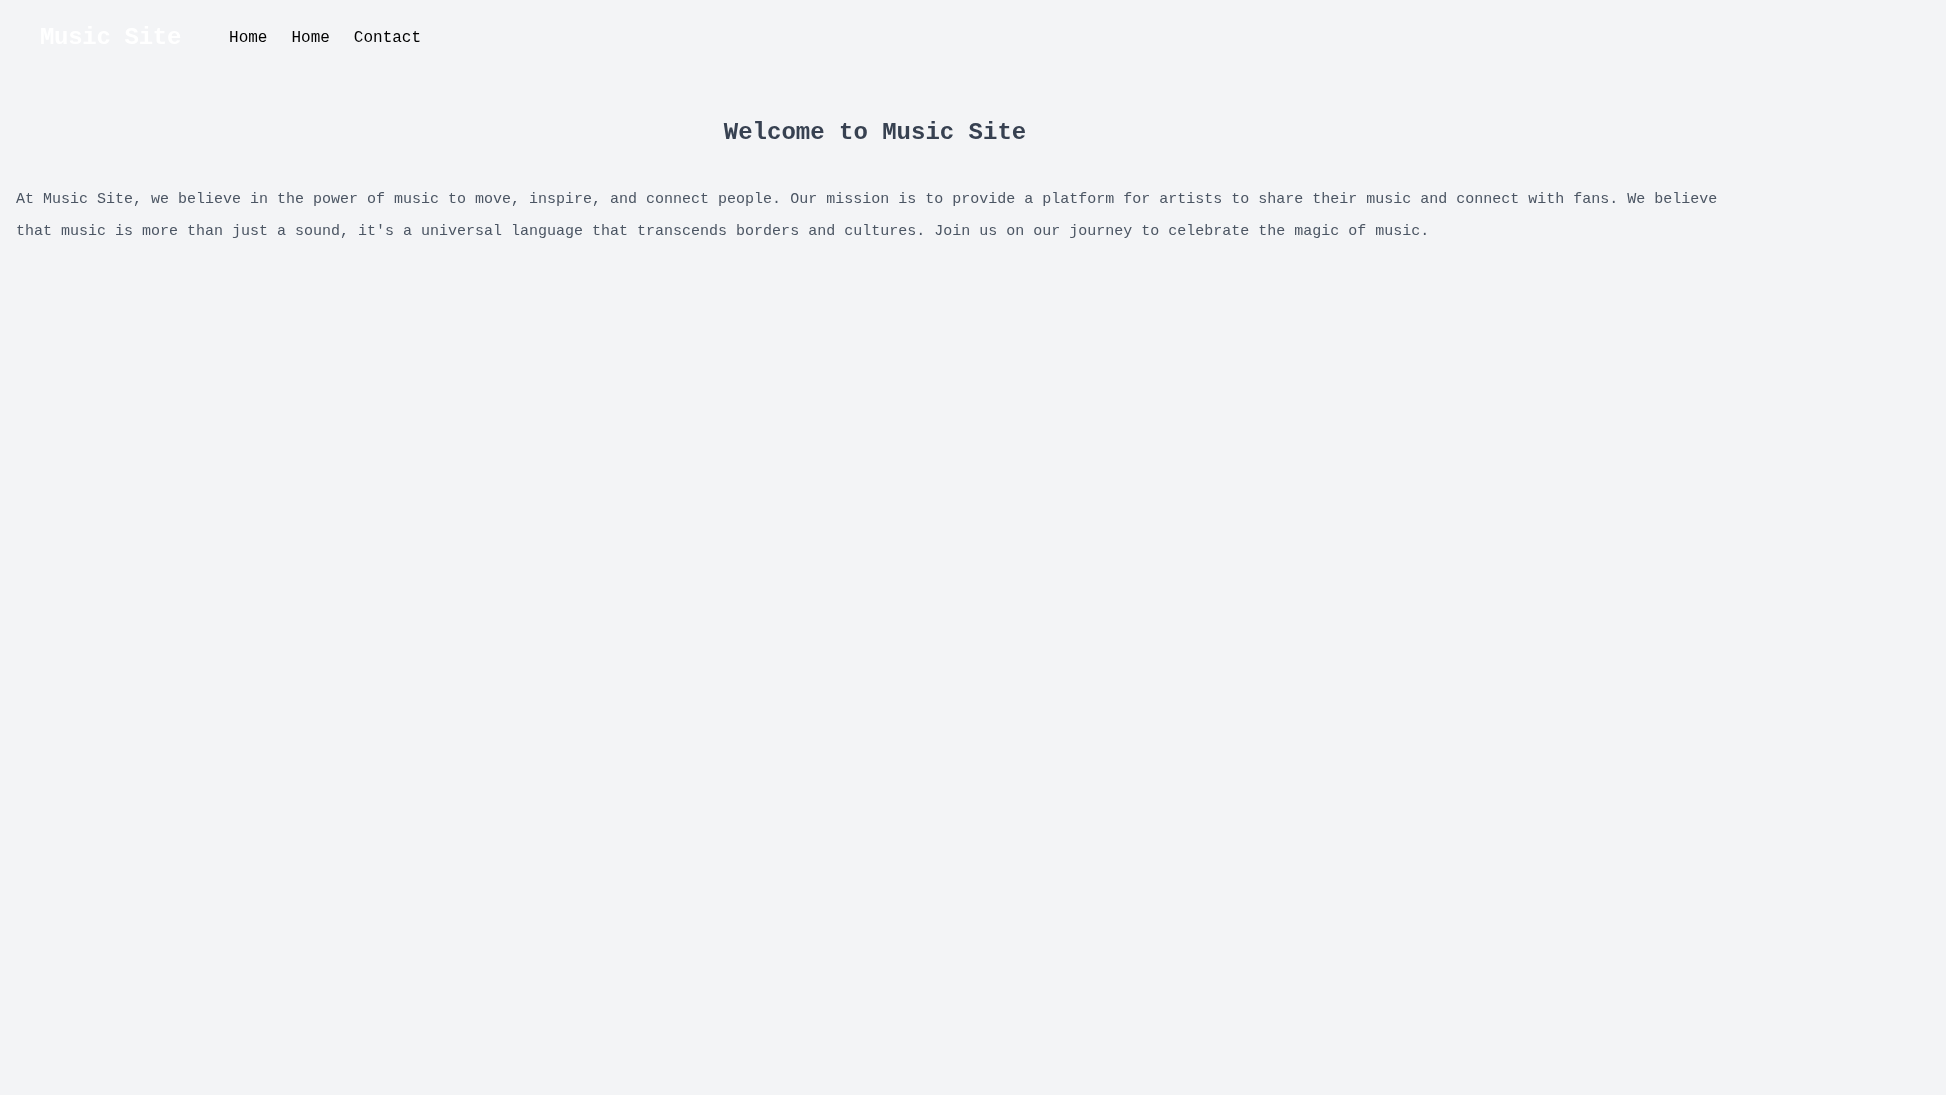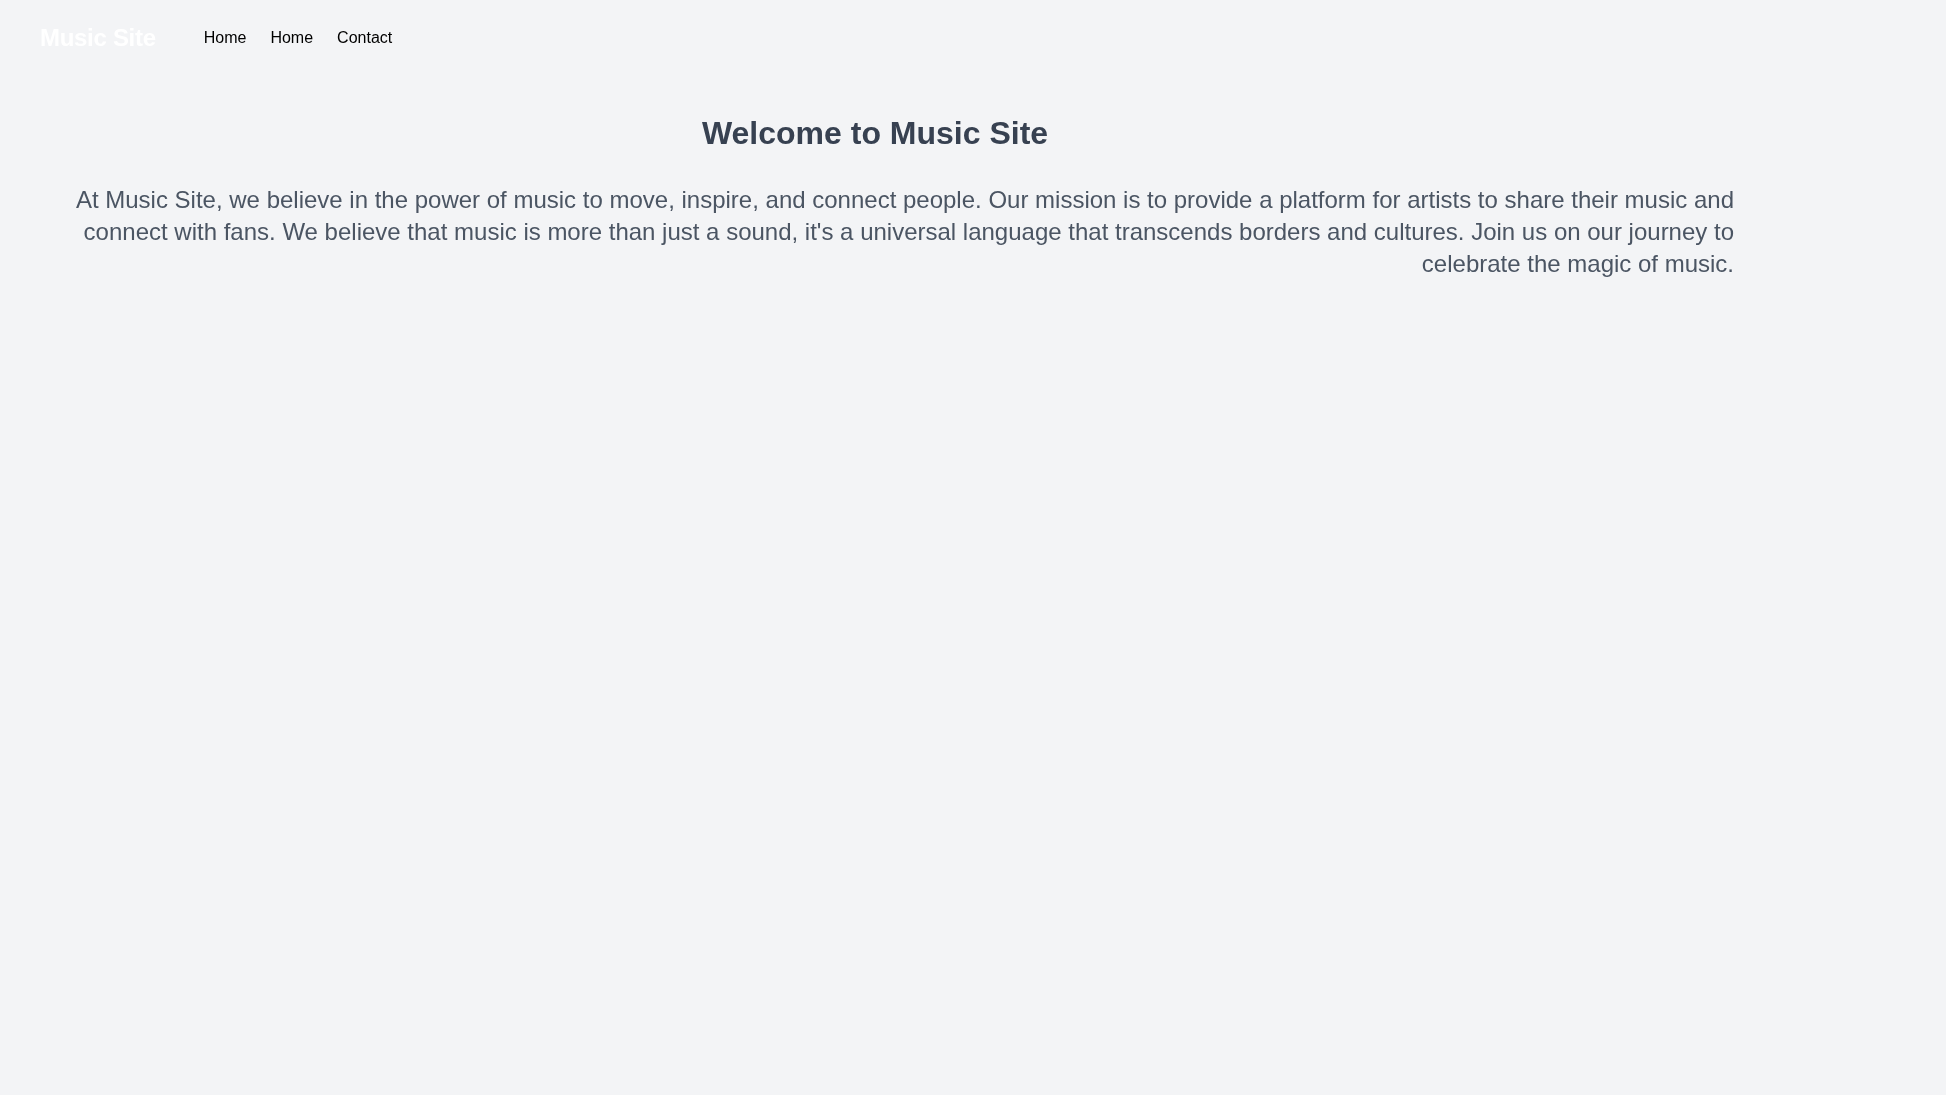--- a/index.html
+++ b/index.html
@@ -14,20 +14,21 @@
     font-family: "Liberation Sans", sans-serif;
     -webkit-font-smoothing: antialiased;
     overflow: hidden;
   }
 
   .page {
     width: 1750px;
     min-height: 1095px;
     background: #f3f4f6;
     position: relative;
+    font-family: Liberation Mono, monospace;
   }
 
   
   .navbar {
     display: flex;
     align-items: center;
     flex-wrap: wrap;
     padding: 24px 40px;
     background: transparent;
   }
@@ -66,33 +67,33 @@
 
   
   .main {
     padding: 0 16px;
     margin-top: 38px;
     text-align: center;
   }
 
   .page-heading {
     color: #374151;
-    font-size: 32px;
+    font-size: 24px;
     line-height: 38px;
     font-weight: 700;
     text-align: center;
     margin-bottom: 32px;
   }
 
   .intro-paragraph {
     color: #4b5563;
-    font-size: 24px;
+    font-size: 15px;
     line-height: 32px;
     font-weight: 400;
-    text-align: right;
+    text-align: left;
     max-width: 1930px;
     margin: 12px auto;
   }
 </style>
 </head>
 <body>
 
 <div class="page">
 
   <nav class="navbar">

